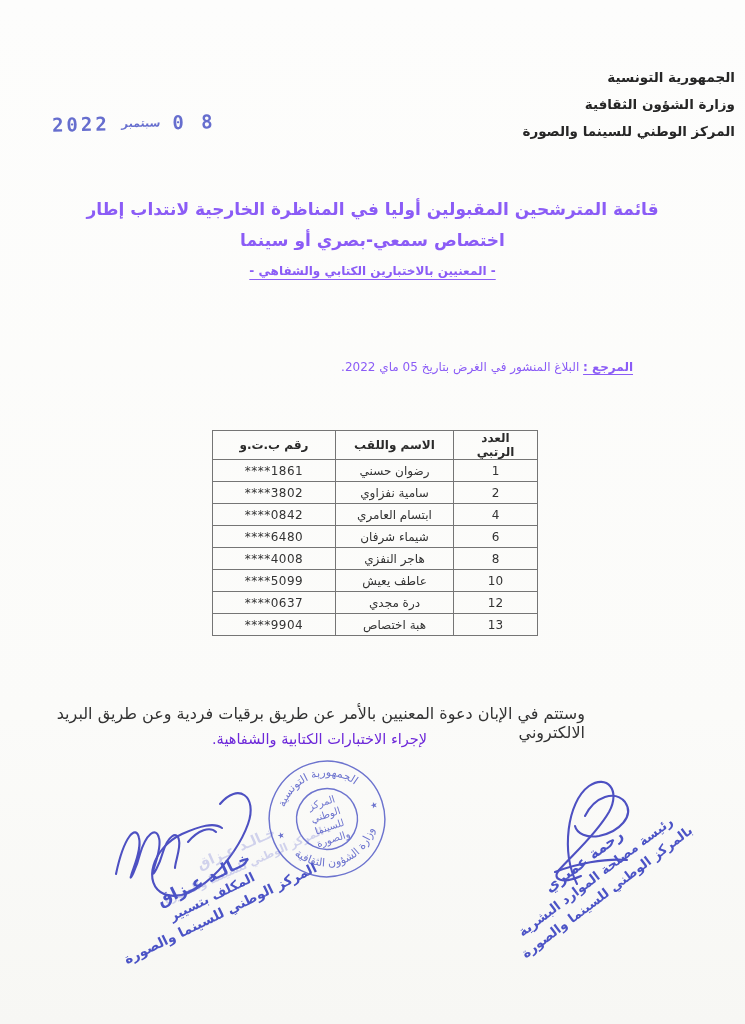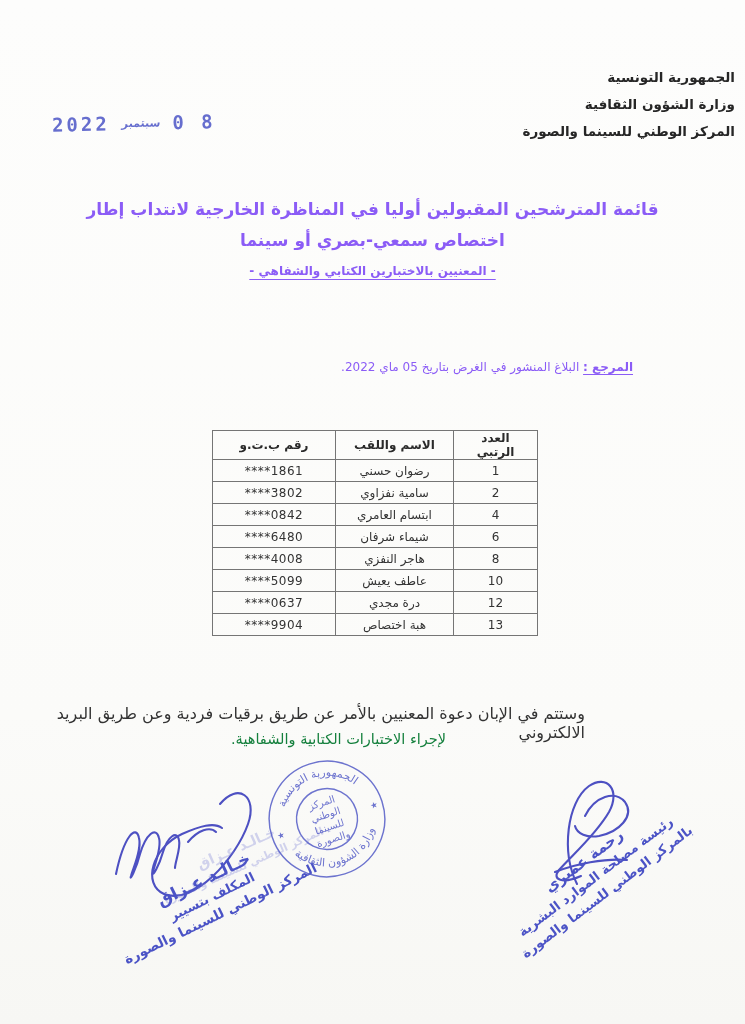--- a/index.html
+++ b/index.html
@@ -35,21 +35,21 @@
   table.results th,table.results td{
     border:1px solid #757575;text-align:center;vertical-align:middle;
     height:21px;padding:0 10px;font-size:12px;color:#333;}
   table.results th{font-weight:bold;color:#2a2a2a;}
   col.c-rank{width:84px;} col.c-name{width:118px;} col.c-id{width:123px;}
   td.id-cell{direction:ltr;unicode-bidi:embed;font-size:14px;letter-spacing:.5px;}
   td.rank-cell{font-size:14.5px;}
 
   
   .foot1{top:704px;right:160px;direction:rtl;font-size:16px;color:#333;}
-  .foot2{top:731px;right:299px;direction:rtl;font-size:14.5px;color:#15803d;}
+  .foot2{top:731px;right:318px;direction:rtl;font-size:14.5px;color:#6d28d9;}
   .sig-svg path{fill:none;stroke:#4d50c2;stroke-width:2.1;stroke-linecap:round;stroke-linejoin:round;}
   .sig-left{top:778px;left:102px;width:165px;height:140px;}
   .sig-right{top:772px;left:515px;width:145px;height:120px;}
 
   .stamp-text{direction:rtl;text-align:center;line-height:19px;color:#4b53c6;}
   .stamp-left{top:868px;left:62px;width:300px;transform:rotate(-26deg);}
   .stamp-left .nm{font-size:17px;font-weight:bold;letter-spacing:2px;}
   .stamp-left .ti{font-size:13px;font-weight:bold;}
   .stamp-left .org{font-size:13.5px;font-weight:bold;}
   .stamp-ghost{top:838px;left:120px;width:240px;transform:rotate(-24deg);opacity:.32;color:#7b80d6;}

